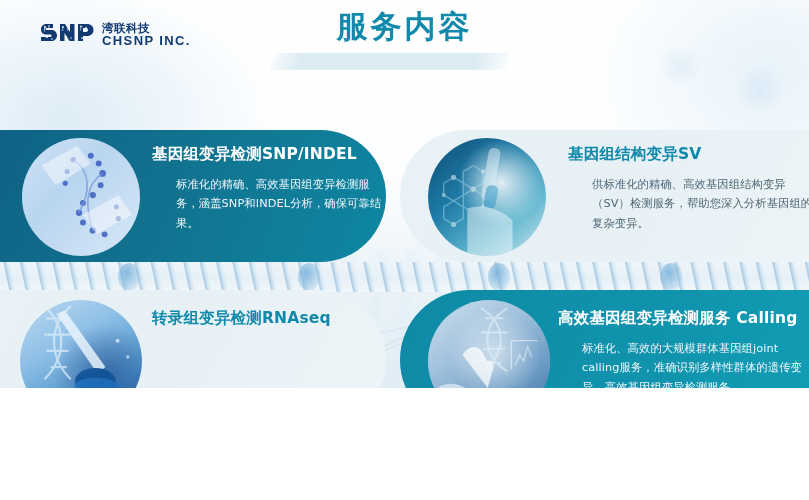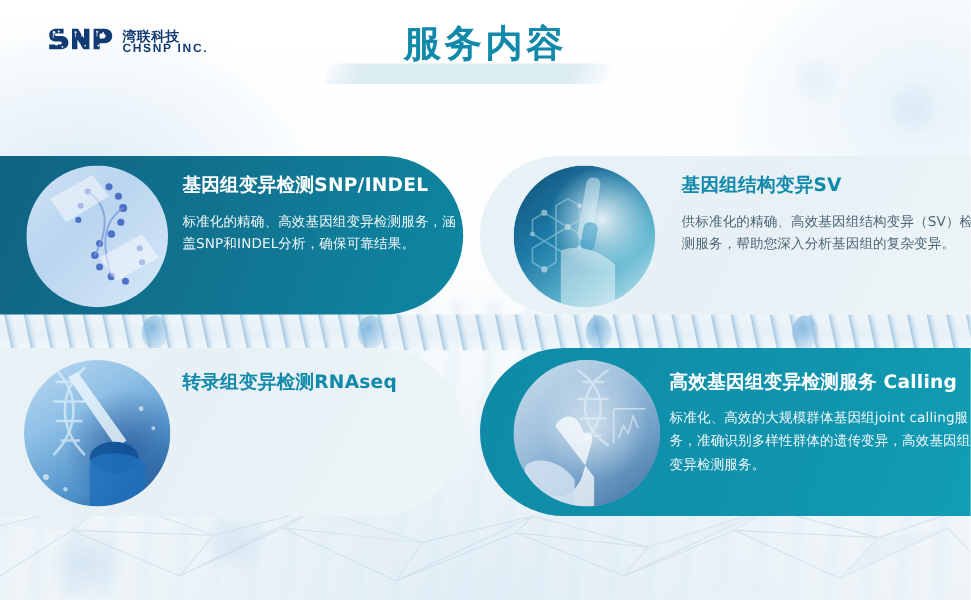--- a/index.html
+++ b/index.html
@@ -7,21 +7,21 @@
   html, body {
     width: 809px;
     height: 500px;
     overflow: hidden;
     font-family: "Liberation Sans", "DejaVu Sans", sans-serif;
   }
 
   #slide {
     position: relative;
     width: 809px;
-    height: 500px;
+    height: 388px;
     background: #ffffff;
     overflow: hidden;
   }
 
   
   .bg-base {
     position: absolute; inset: 0;
     background:
       radial-gradient(ellipse 300px 200px at 8% 30%, rgba(196,222,240,0.55) 0%, rgba(255,255,255,0) 70%),
       radial-gradient(ellipse 260px 220px at 95% 18%, rgba(205,228,243,0.45) 0%, rgba(255,255,255,0) 70%),
@@ -63,32 +63,32 @@
     position: absolute; left: 38px; top: 20px;
     display: flex; align-items: center; gap: 6px;
   }
   .logo-mark { width: 58px; height: 30px; }
   .logo-text { line-height: 1.05; }
   .logo-cn {
     font-size: 11.5px; font-weight: 700; color: #123a72;
     letter-spacing: .5px; font-family: "DejaVu Sans", sans-serif;
   }
   .logo-en {
-    font-size: 10px; font-weight: 700; color: #123a72;
+    font-size: 13px; font-weight: 700; color: #123a72;
     letter-spacing: 1.4px; font-family: "Liberation Sans", sans-serif;
   }
 
   .title-banner {
     position: absolute; left: 272px; top: 53px;
     width: 236px; height: 17px;
     background: linear-gradient(90deg, rgba(222,238,245,0.25) 0%, #dcecf3 12%, #dcecf3 86%, rgba(222,238,245,0.15) 100%);
     transform: skewX(-22deg);
   }
   .page-title {
-    position: absolute; left: 0; right: 0; top: 16px;
+    position: absolute; left: 0; right: 0; top: 6px;
     text-align: center;
     font-family: "DejaVu Sans", sans-serif;
     font-size: 31px; font-weight: 700; color: #1089ab;
     letter-spacing: 3px;
   }
 
   
   .stripe-band {
     position: absolute; left: 0; top: 262px; width: 809px; height: 30px;
     background:
@@ -155,20 +155,21 @@
   .card-title {
     font-family: "DejaVu Sans", sans-serif;
     font-size: 15.5px; font-weight: 700;
     letter-spacing: .2px; white-space: nowrap;
     margin-bottom: 10px;
   }
   .card-desc {
     font-family: "DejaVu Sans", sans-serif;
     font-size: 11.3px; line-height: 1.72;
     letter-spacing: .1px;
+    margin-left: 24px;
   }
 
   .on-dark .card-title { color: #ffffff; }
   .on-dark .card-desc  { color: #f0f7fa; }
   .on-light .card-title { color: #1089ab; }
   .on-light .card-desc  { color: #4e6775; }
 
   
   .ph-dna1 {
     position:absolute; inset:0;

